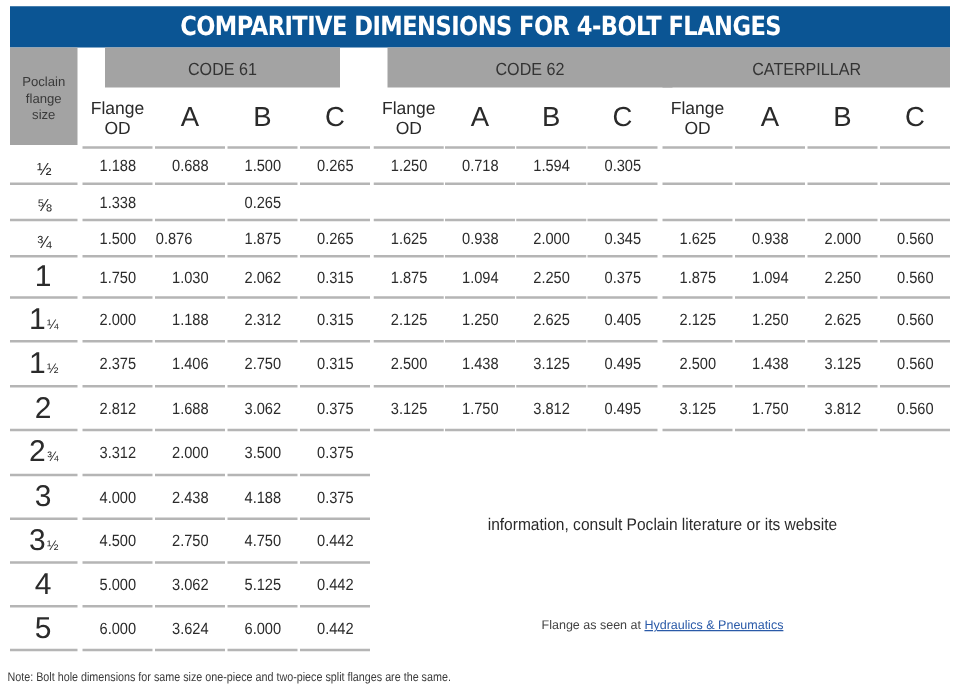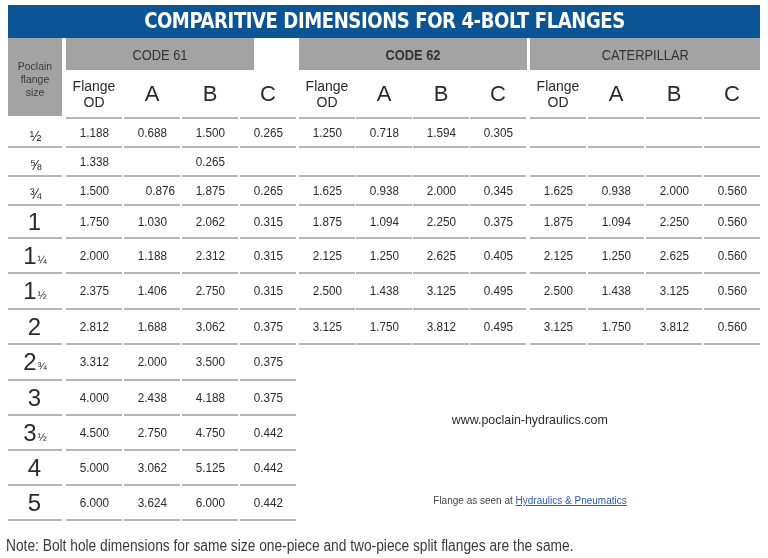--- a/index.html
+++ b/index.html
@@ -28,34 +28,34 @@
   .nom { position: absolute; left: 8px; width: 54px; text-align: center; color: #2b2b2b; }
   .nom .whole { font-size: 24px; }
   .nom .frac { font-size: 11px; margin-left: 1px; }
   .nom.fraconly .frac { font-size: 14px; }
   .note-box { position: absolute; left: 362px; top: 410px; width: 336px; text-align: center;
               font-size: 13.5px; line-height: 19px; color: #2b2b2b; }
   .note-box .line span { display: inline-block; transform: scaleX(0.92); }
   .source { position: absolute; left: 362px; top: 495px; width: 336px; text-align: center;
             font-size: 10px; color: #444; }
   .source a { color: #2a5aa8; text-decoration: underline; }
-  .footer-note { position: absolute; left: 6px; top: 537px; font-size: 16px; color: #3a3a3a; }
+  .footer-note { position: absolute; left: 6px; top: 537px; font-size: 10px; color: #3a3a3a; }
   .footer-note span { display: inline-block; transform: scaleX(0.86); transform-origin: left; }
 </style>
 </head>
 <body>
 
 <div class="title-bar"><span>COMPARITIVE DIMENSIONS FOR 4-BOLT FLANGES</span></div>
 
 <div class="nominal-head">
     <span style="width:44px;display:block;">Poclain flange size</span>
   </div>
 
-<div class="group-head" style="left:66px;width:188px;text-align:center;"><span>CODE 61</span></div>
-<div class="group-head" style="left:299px;width:228px;font-weight:bold;"><span>CODE 62</span></div>
+<div class="group-head" style="left:84px;width:188px;text-align:center;"><span>CODE 61</span></div>
+<div class="group-head" style="left:310px;width:228px;"><span>CODE 62</span></div>
 <div class="group-head" style="left:530px;width:230px;"><span>CATERPILLAR</span></div>
 
 <div id="subheads">
     <div class="sub-head small" style="left: 66px; width: 56px;">
       <span style="width: 44px; display: block;">Flange OD</span>
     </div>
     <div class="hline" style="left: 66px; width: 56px; top: 117px;"></div>
     <div class="sub-head big" style="left: 124px; width: 56px;">
       <span>A</span>
     </div>
@@ -151,21 +151,21 @@
     <div class="cell" style="left: 588px; width: 56px; top: 147px; height: 29px; line-height: 29px;"><span></span></div>
     <div class="hline" style="left: 588px; width: 56px; top: 175px;"></div>
     <div class="cell" style="left: 646px; width: 56px; top: 147px; height: 29px; line-height: 29px;"><span></span></div>
     <div class="hline" style="left: 646px; width: 56px; top: 175px;"></div>
     <div class="cell" style="left: 704px; width: 56px; top: 147px; height: 29px; line-height: 29px;"><span></span></div>
     <div class="hline" style="left: 704px; width: 56px; top: 175px;"></div>
     <div class="nom fraconly" style="top: 176px; height: 29px; line-height: 29px;"><span class="whole"></span><span class="frac">¾</span></div>
     <div class="hline" style="left: 8px; width: 54px; top: 204px;"></div>
     <div class="cell" style="left: 66px; width: 56px; top: 176px; height: 29px; line-height: 29px;"><span>1.500</span></div>
     <div class="hline" style="left: 66px; width: 56px; top: 204px;"></div>
-    <div class="cell" style="left: 132px; width: 56px; top: 176px; height: 29px; line-height: 29px;"><span>0.876</span></div>
+    <div class="cell" style="left: 111px; width: 56px; top: 176px; height: 29px; line-height: 29px;"><span>0.876</span></div>
     <div class="hline" style="left: 124px; width: 56px; top: 204px;"></div>
     <div class="cell" style="left: 182px; width: 56px; top: 176px; height: 29px; line-height: 29px;"><span>1.875</span></div>
     <div class="hline" style="left: 182px; width: 56px; top: 204px;"></div>
     <div class="cell" style="left: 240px; width: 56px; top: 176px; height: 29px; line-height: 29px;"><span>0.265</span></div>
     <div class="hline" style="left: 240px; width: 56px; top: 204px;"></div>
     <div class="cell" style="left: 299px; width: 56px; top: 176px; height: 29px; line-height: 29px;"><span>1.625</span></div>
     <div class="hline" style="left: 299px; width: 56px; top: 204px;"></div>
     <div class="cell" style="left: 356px; width: 56px; top: 176px; height: 29px; line-height: 29px;"><span>0.938</span></div>
     <div class="hline" style="left: 356px; width: 56px; top: 204px;"></div>
     <div class="cell" style="left: 413px; width: 56px; top: 176px; height: 29px; line-height: 29px;"><span>2.000</span></div>
@@ -330,19 +330,19 @@
     <div class="hline" style="left: 66px; width: 56px; top: 519px;"></div>
     <div class="cell" style="left: 124px; width: 56px; top: 485px; height: 35px; line-height: 35px;"><span>3.624</span></div>
     <div class="hline" style="left: 124px; width: 56px; top: 519px;"></div>
     <div class="cell" style="left: 182px; width: 56px; top: 485px; height: 35px; line-height: 35px;"><span>6.000</span></div>
     <div class="hline" style="left: 182px; width: 56px; top: 519px;"></div>
     <div class="cell" style="left: 240px; width: 56px; top: 485px; height: 35px; line-height: 35px;"><span>0.442</span></div>
     <div class="hline" style="left: 240px; width: 56px; top: 519px;"></div>
   </div>
 
 <div class="note-box">
-  <div class="line"><span>www.poclain-hydraulics.com</span></div>
+  <div class="line"><span>information, consult Poclain literature or its website</span></div>
 </div>
 <div class="source">
   <span>Flange as seen at </span><a>Hydraulics &amp; Pneumatics</a>
 </div>
 
 <div class="footer-note"><span>Note: Bolt hole dimensions for same size one-piece and two-piece split flanges are the same.</span></div>
 
 </body></html>

